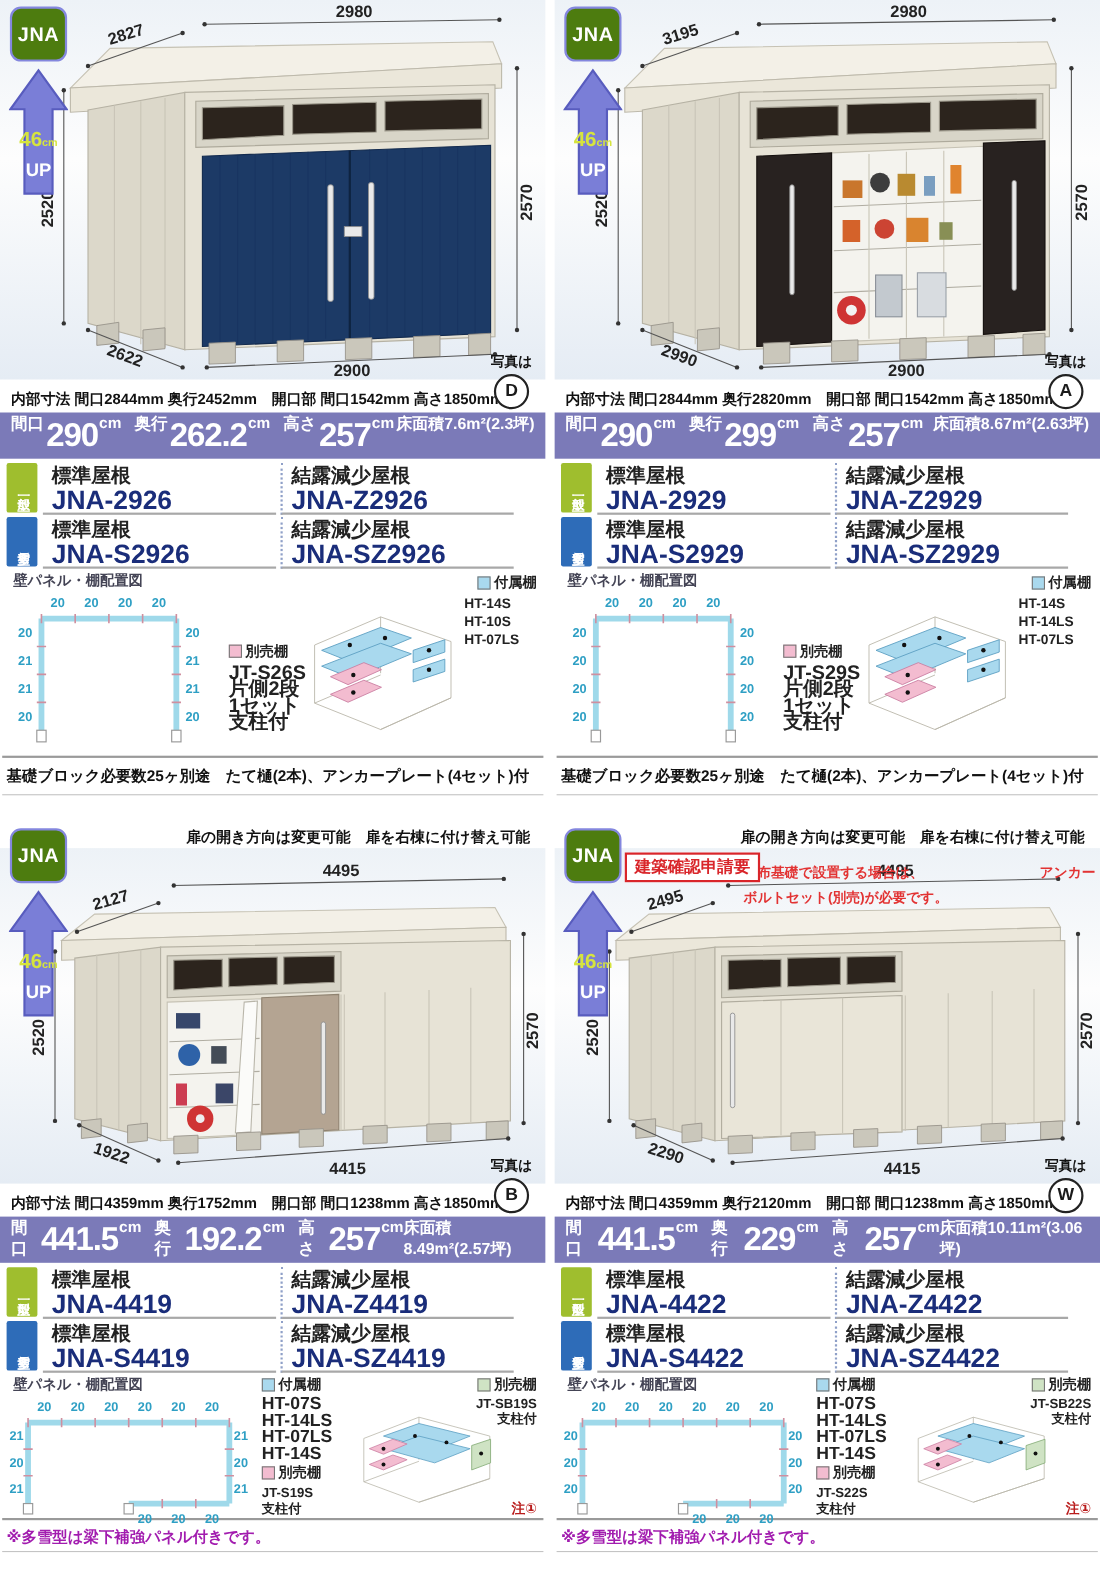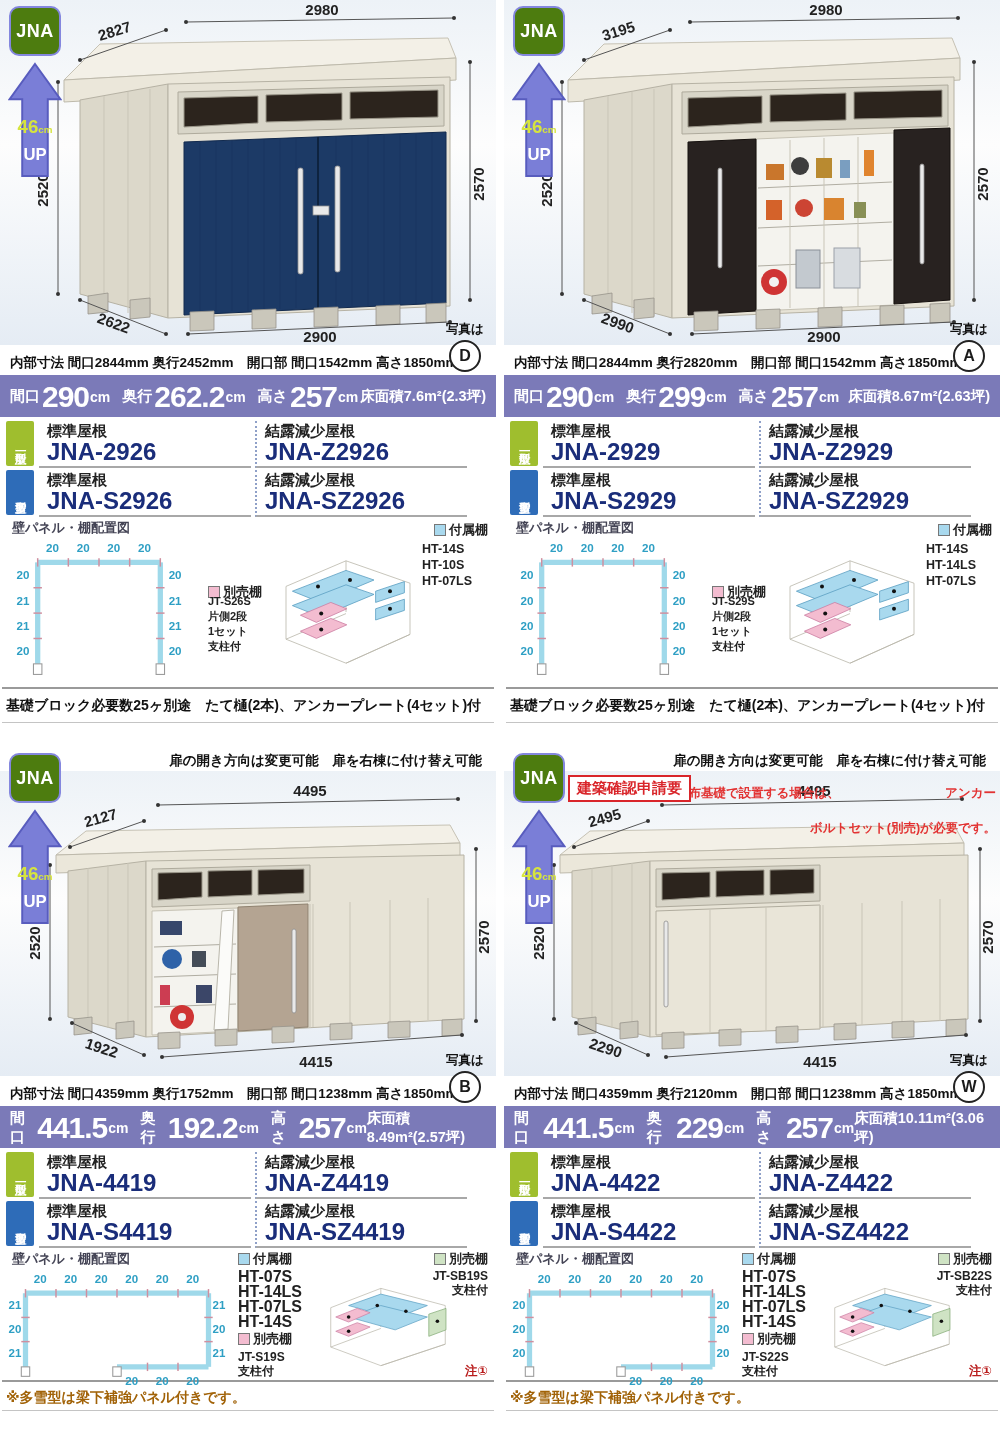--- a/index.html
+++ b/index.html
@@ -24,36 +24,36 @@
   .upcm{font-size:10px}
   .upup{font-size:17px;font-weight:700;fill:#fff;text-anchor:middle}
 
   
   .photo-id{position:absolute;right:8px;bottom:-27px;width:46px;text-align:center;z-index:6}
   .photo-is{font-size:12.5px;font-weight:700;color:#111}
   .photo-letter{width:32px;height:32px;border:2px solid #222;border-radius:50%;background:#fff;margin:2px auto 0;font-size:16px;font-weight:700;display:flex;align-items:center;justify-content:center}
 
   
   .inner-dims{height:30px;font-size:13.5px;font-weight:700;padding:9px 62px 0 10px;white-space:nowrap;color:#111}
-  .spec-band{height:42px;background:#7b7ab8;color:#fff;display:flex;align-items:center;padding:1px 10px 0 10px}
+  .spec-band{height:42px;background:#7b7ab8;color:#fff;display:flex;align-items:flex-start;padding:1px 10px 0 10px}
   .sl{font-size:15px;font-weight:700;margin-right:2px}
   .sl.g{margin-left:12px}
   .sv{font-size:30px;font-weight:700;line-height:40px;letter-spacing:-1px}
   .su{font-size:14px;font-weight:700;margin-left:1px}
   .sarea{margin-left:auto;font-size:14.5px;font-weight:700}
 
   
   .models{height:100px;padding:4px 8px 0 4px}
   .mrow{display:flex;height:47px;margin-bottom:2px}
   .tbadge{width:28px;height:45px;margin:0 5px 0 2px;writing-mode:vertical-rl;text-orientation:upright;display:flex;align-items:center;justify-content:center;color:#fff;font-weight:700;font-size:11.5px;line-height:1;border-radius:2px;flex:none}
   .tbadge.general{background:#9fbe2e}
   .tbadge.snow{background:#2e6cb8}
   .mcell{width:212px;padding-left:8px;border-bottom:2px solid #a8a8a8;margin-right:4px}
   .mcell.dot{border-left:2px dotted #8fa0c8}
-  .mt{font-size:15px;font-weight:600;color:#222;line-height:1.15;padding-top:1px}
+  .mt{font-size:18px;font-weight:600;color:#222;line-height:1.15;padding-top:1px}
   .mn{font-size:24px;font-weight:700;color:#1a2d7a;line-height:1.1}
 
   
   .shelf-zone{display:flex;padding:2px 6px 0 6px}
   .quad.top .shelf-zone{height:170px}
   .quad.bot .shelf-zone{height:132px}
   .wall-block{width:200px;flex:none}
   .quad.bot .wall-block{width:230px}
   .wall-title{font-size:13px;font-weight:700;color:#445;padding-left:6px}
   .panel-svg{width:186px;height:148px;display:block}
@@ -65,50 +65,50 @@
 
   .iso-block{position:relative;flex:1;height:100%}
   .leg{display:flex;align-items:center;gap:3px;font-size:13px;font-weight:700;color:#222}
   .sw{width:12px;height:12px;border:1px solid #777;display:inline-block;flex:none}
   .sw.blue{background:#a9d9ee}
   .sw.pink{background:#f3bcd0}
   .sw.green{background:#cfe3c4}
   .leg-att{position:absolute;right:2px;top:2px}
   .att-items{position:absolute;right:2px;top:22px;width:66px;font-size:12.5px;font-weight:600;line-height:16px;color:#222}
   .leg-opt{position:absolute;left:2px;top:64px}
-  .opt-lines{position:absolute;left:2px;top:75px;font-size:11px;font-weight:600;line-height:15px;color:#222}
+  .opt-lines{position:absolute;left:2px;top:85px;font-size:18px;font-weight:600;line-height:15px;color:#222}
   .quad.bot .leg-att{left:2px;right:auto;top:0}
   .quad.bot .att-items{left:2px;right:auto;top:19px;width:70px;line-height:15px;font-size:16px}
   .quad.bot .leg-opt{left:2px;top:80px}
   .quad.bot .opt-lines{left:2px;top:100px;font-size:12px;line-height:14px}
   .leg-opt2{position:absolute;right:2px;top:0}
   .opt2-lines{position:absolute;right:2px;top:19px;font-size:12px;font-weight:600;line-height:14px;text-align:right;color:#222}
   .iso-svg{position:absolute;left:64px;top:24px;width:152px;height:122px}
   .iso-svg.lo{left:84px;top:20px;width:136px;height:104px}
   .wire{stroke:#b9b6aa;stroke-width:1;fill:none}
   .shb{fill:#a9d9ee;stroke:#5b9ec2;stroke-width:1}
   .shp{fill:#f3bcd0;stroke:#cb7ea2;stroke-width:1}
   .shg{fill:#cfe3c4;stroke:#7fa871;stroke-width:1}
   .dotb{fill:#111}
   .note1{position:absolute;right:2px;bottom:0;color:#b91c1c;font-weight:700;font-size:12.5px}
 
   
   .hr{border-top:2px solid #9a9a9a;margin:0 2px}
   .hr.thin{border-top:1.5px solid #c4c4c4}
   .fzone{height:58px}
   .ftext{font-size:14px;font-weight:600;padding:8px 6px 7px;color:#111}
-  .fnote{height:28px;font-size:14px;font-weight:600;padding:7px 6px 0;color:#a16207}
+  .fnote{height:28px;font-size:14px;font-weight:600;padding:7px 6px 0;color:#a21caf}
   .ftext2{height:26px;font-size:14px;font-weight:600;padding:5px 6px 0;color:#111}
 
   
   .door-note{height:26px;text-align:right;font-size:13.5px;font-weight:700;padding:7px 14px 0 0;color:#111}
   .permit{position:absolute;left:64px;top:30px;border:2px solid #d9252a;color:#d9252a;background:#fff;font-size:15px;font-weight:700;padding:2px 7px;z-index:7}
   .red-note{position:absolute;right:4px;top:14px;width:320px;color:#e23333;font-size:12.5px;font-weight:700;z-index:6}
   .red-note .r1{display:flex;justify-content:space-between}
-  .red-note .r2{text-align:right;margin-top:18px}
+  .red-note .r2{text-align:left;margin-top:6px}
 
   
   .roofT{fill:#f3f0e7;stroke:#c6c2b4;stroke-width:1}
   .fascia{fill:#ebe7da;stroke:#bdb9ab;stroke-width:1}
   .wallL{fill:#dcd8ca;stroke:#b6b2a4;stroke-width:1}
   .wall{fill:#e7e3d6;stroke:#b6b2a4;stroke-width:1}
   .frame{fill:#d8d5c8;stroke:#aeaa9c;stroke-width:1}
   .win{fill:#2c241d;stroke:#9b978a;stroke-width:1}
   .doorN{fill:#1c3a66;stroke:#122a4e;stroke-width:1}
   .doorDk{fill:#282220;stroke:#15100e;stroke-width:1}

